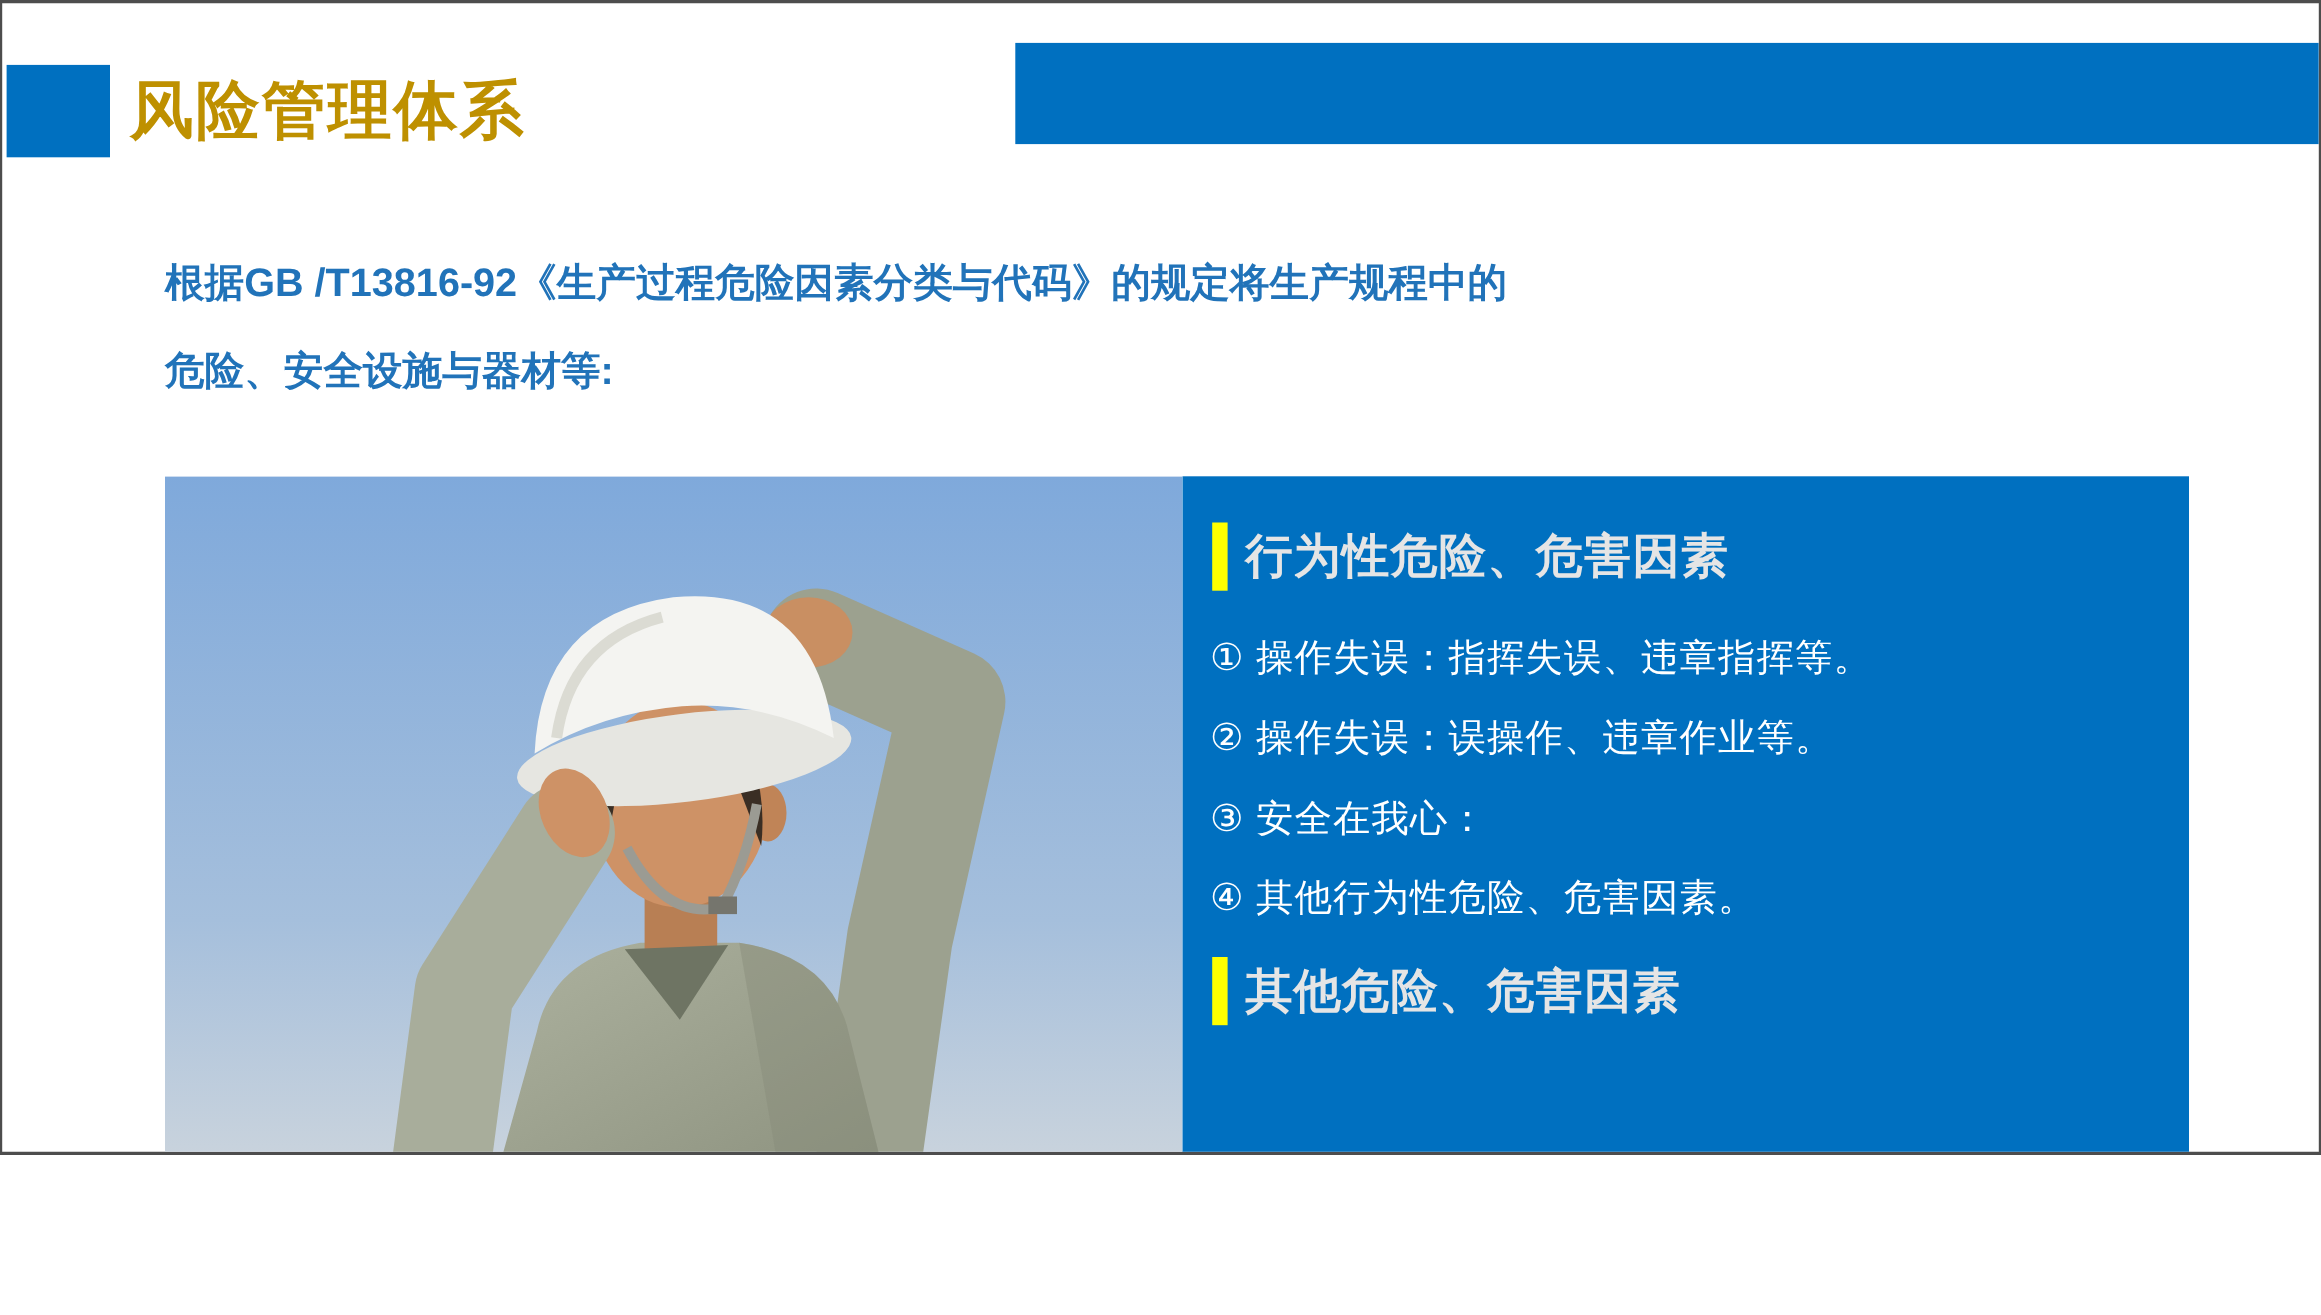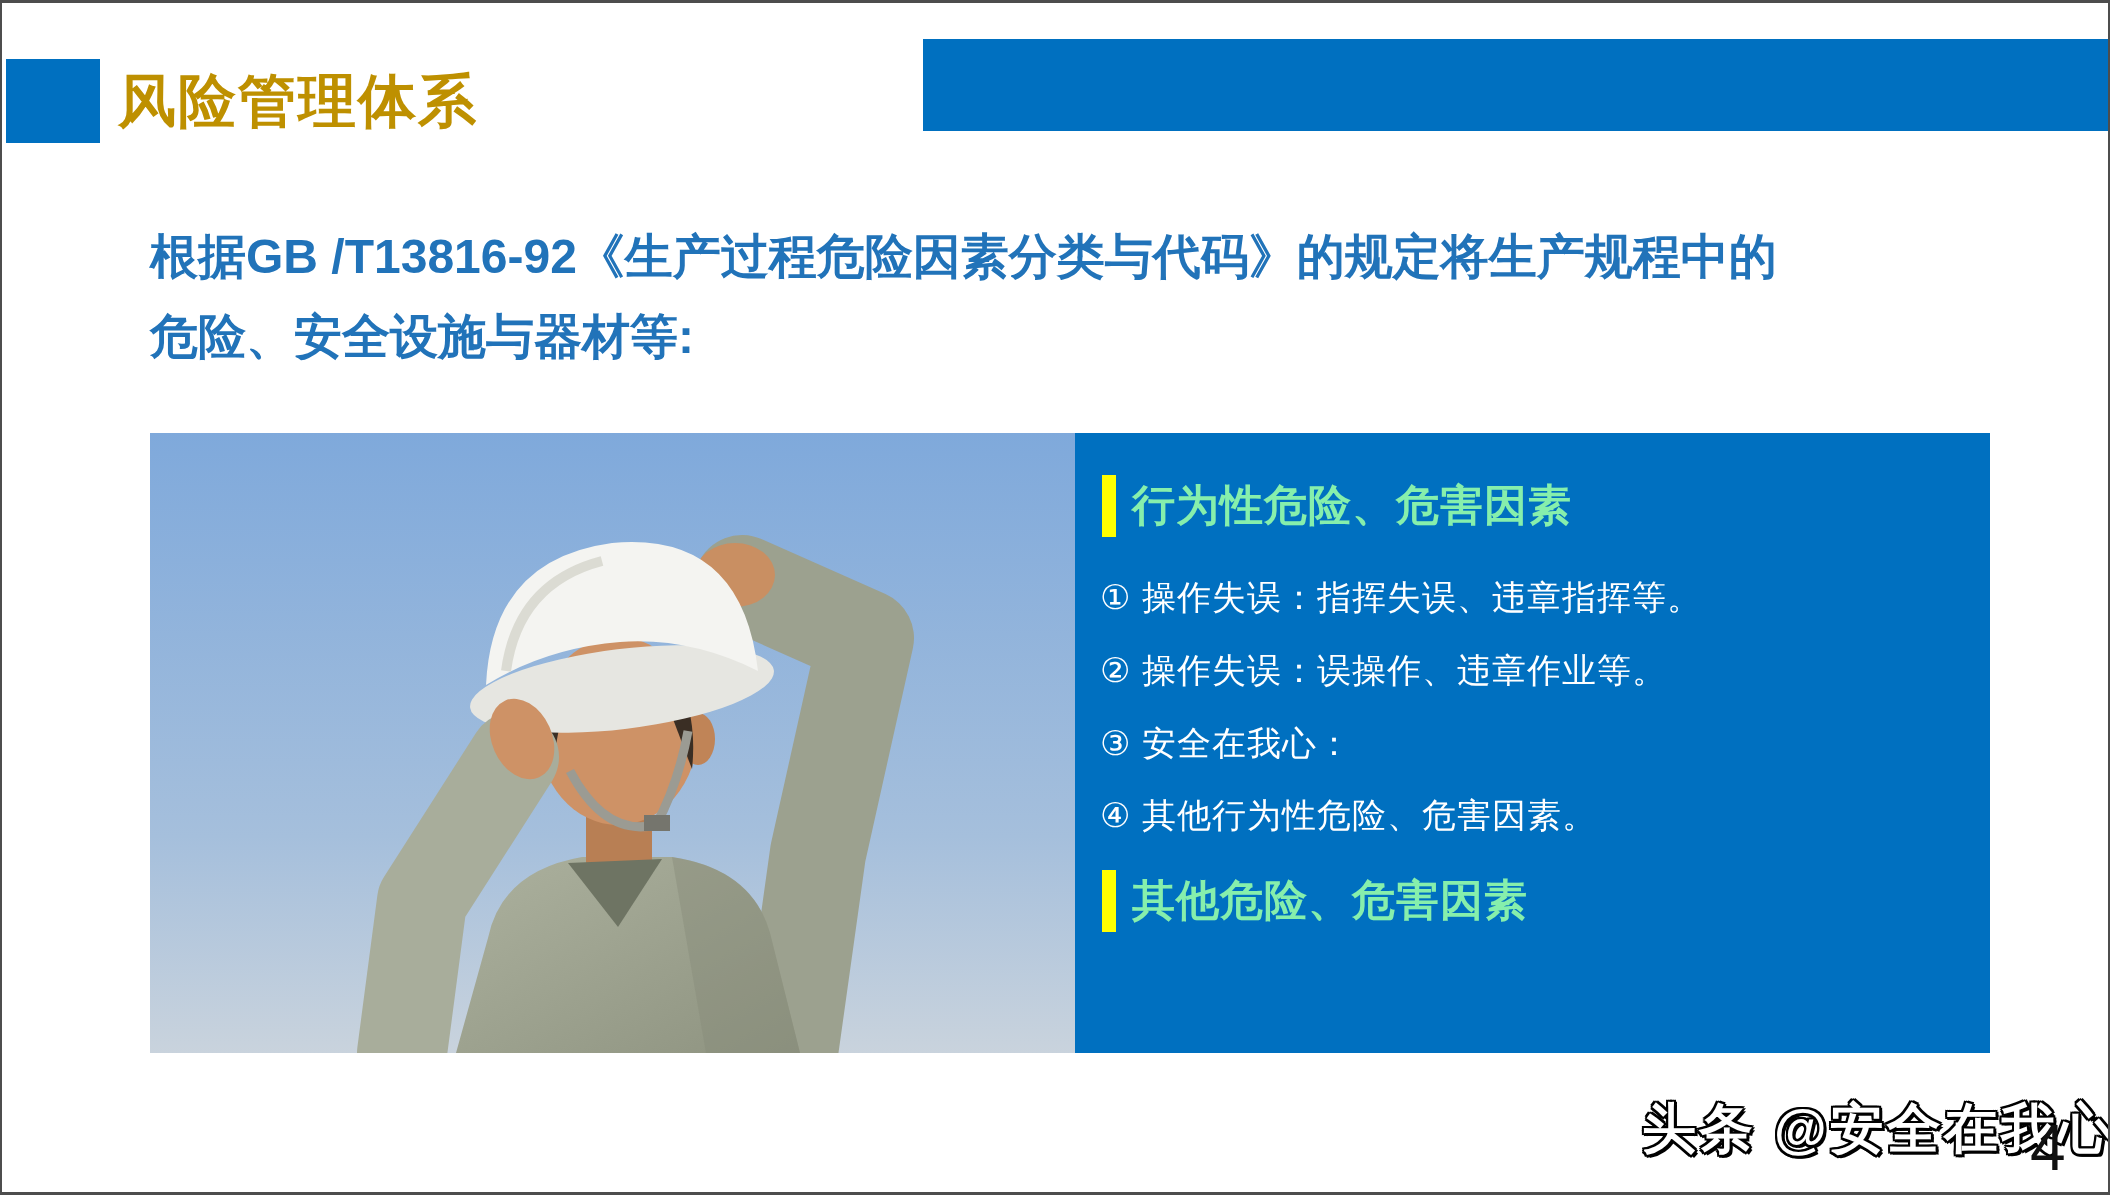--- a/index.html
+++ b/index.html
@@ -2,21 +2,21 @@
 <html><head>
 <meta charset="utf-8">
 <style>
   * { box-sizing: border-box; }
   html, body { margin: 0; padding: 0; background: #ffffff; }
   body { font-family: "Liberation Sans", "DejaVu Sans", sans-serif; }
 
   .slide {
     position: relative;
     width: 2110px;
-    height: 1195px;
+    height: 1050px;
     background: #ffffff;
     border: 3px solid #4d4d4d;
     border-left-width: 2px;
     border-right-width: 2px;
     overflow: hidden;
   }
 
   
   .corner-square {
     position: absolute;
@@ -41,21 +41,21 @@
     right: 0;
     height: 92px;
     background: #0070C0;
   }
 
   
   .intro {
     position: absolute;
     left: 148px; top: 214px;
     margin: 0;
-    font-size: 48px;
+    font-size: 36px;
     line-height: 80px;
     font-weight: bold;
     color: #2173B9;
     white-space: nowrap;
   }
 
   
   .photo {
     position: absolute;
     left: 148px; top: 430px;
@@ -81,21 +81,21 @@
   .panel-heading.h1 { top: 42px; }
   .panel-heading.h2 { top: 437px; }
   .ybar {
     display: inline-block;
     width: 14px; height: 62px;
     background: #FFFF00;
     margin-right: 16px;
     flex: 0 0 auto;
   }
   .htext {
-    color: #86efac;
+    color: #e5e5e5;
     font-size: 43px;
     font-weight: bold;
     letter-spacing: 1px;
   }
   .panel-item {
     position: absolute;
     left: 25px;
     color: #ffffff;
     font-size: 34px;
     white-space: nowrap;

